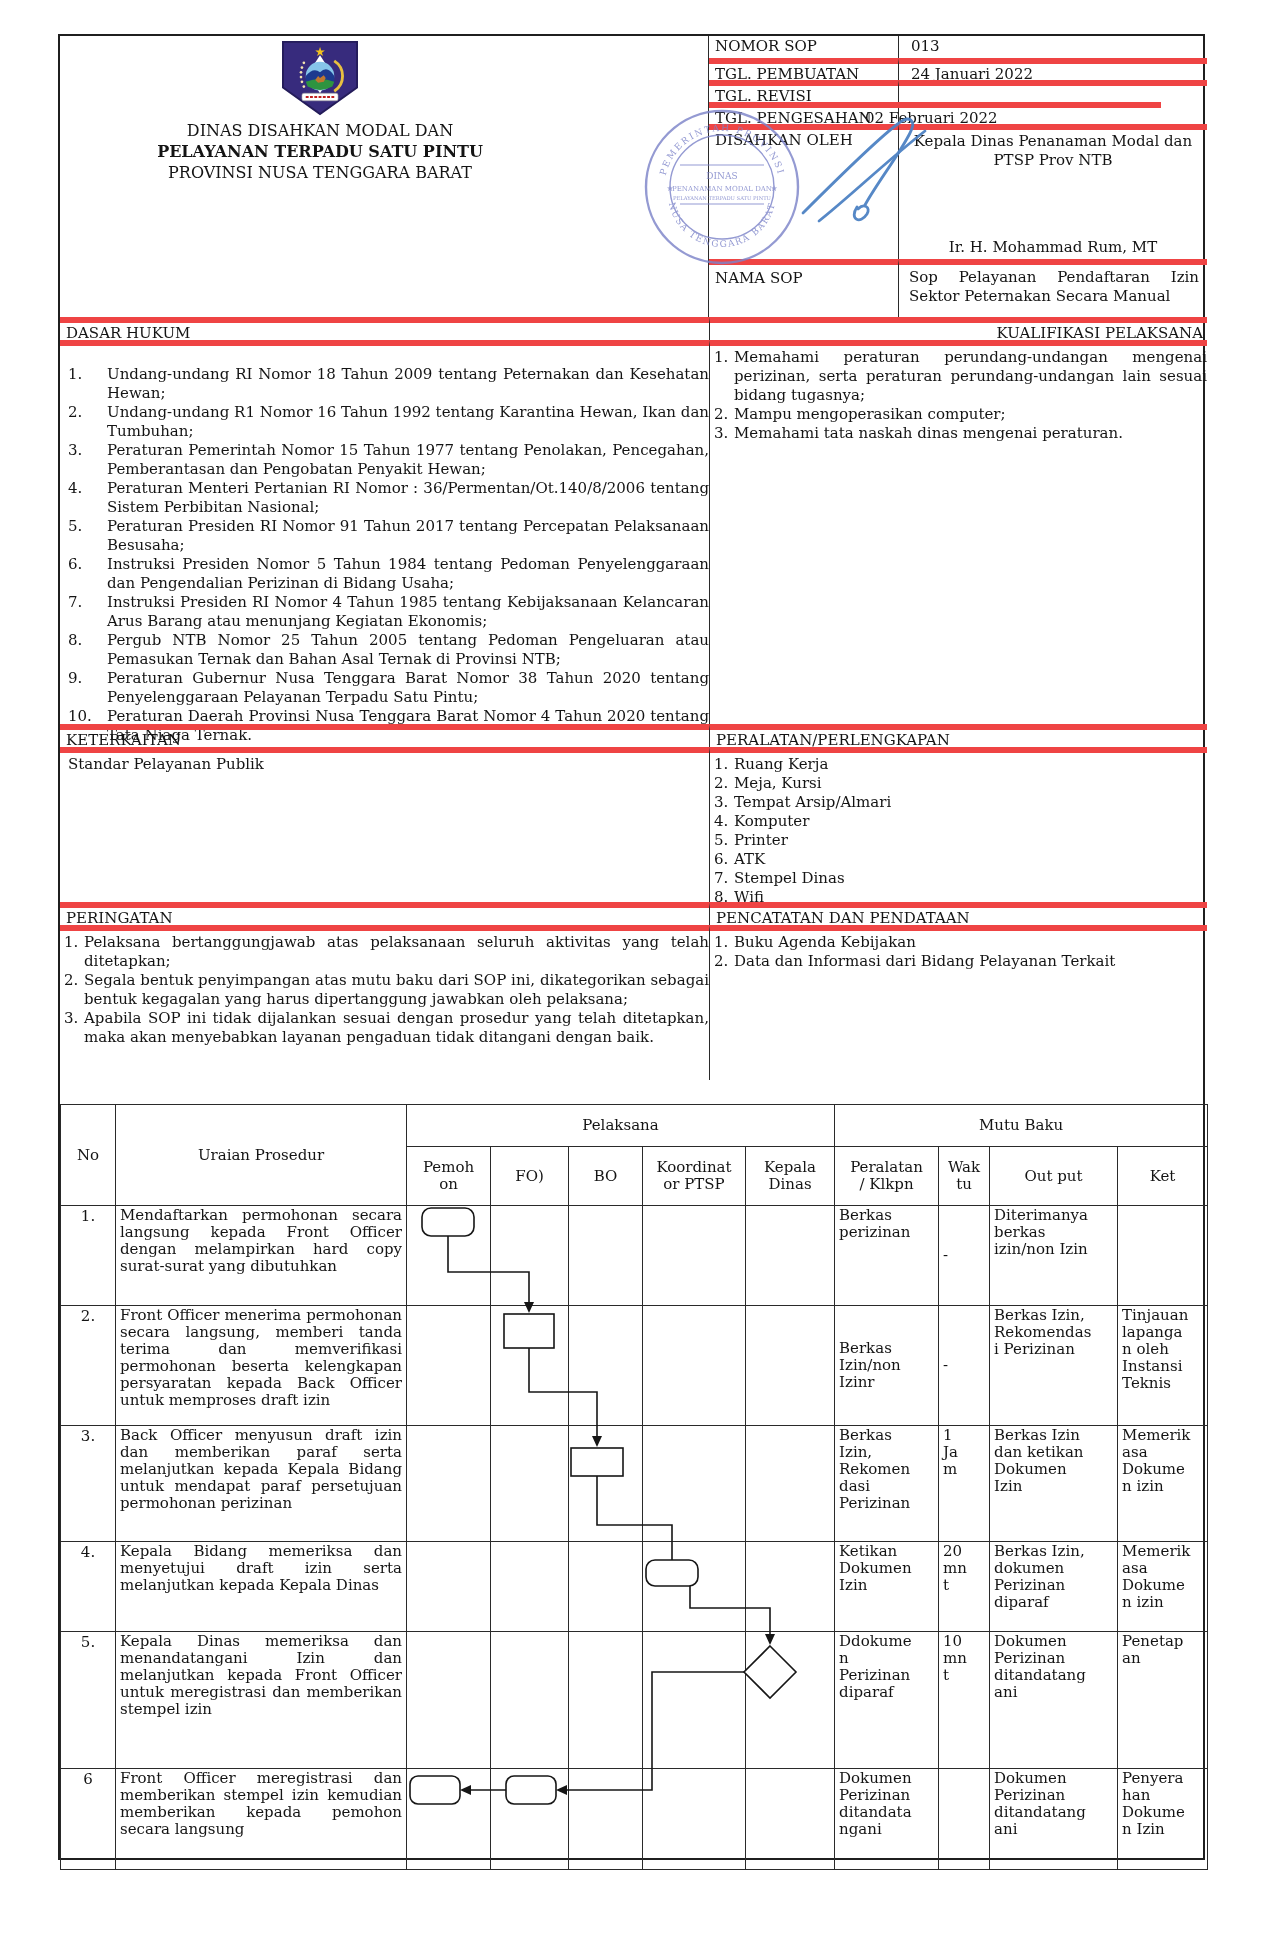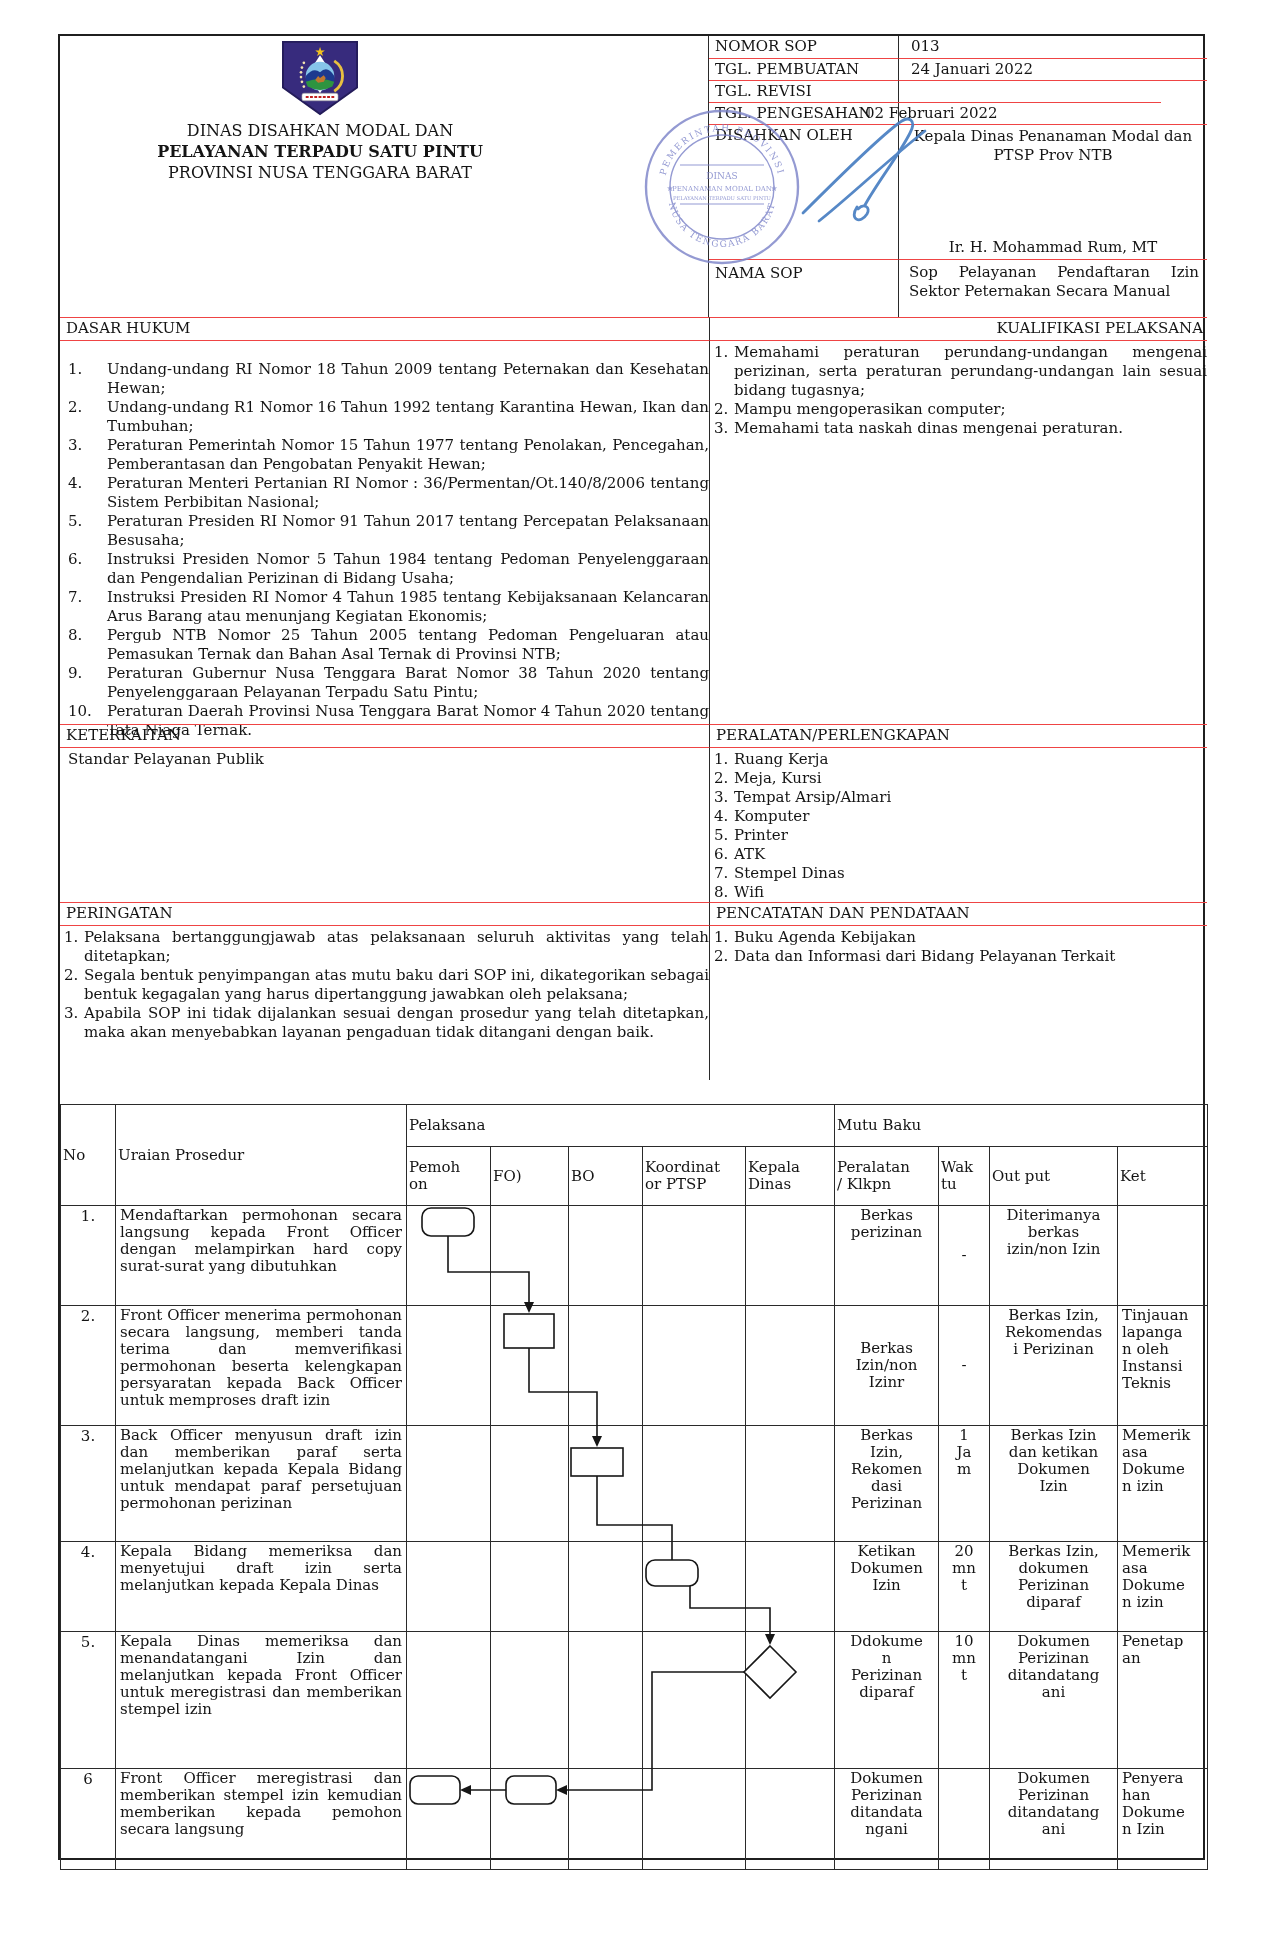--- a/index.html
+++ b/index.html
@@ -1,39 +1,39 @@
 <!DOCTYPE html>
 <html><head>
 <meta charset="utf-8">
 <style>
   html,body{margin:0;padding:0;background:#ffffff;}
   body{width:1270px;height:1949px;font-family:"DejaVu Serif","Liberation Serif",serif;color:#141414;}
   .page{position:relative;width:1270px;height:1949px;background:#fff;overflow:hidden;}
   .doc{position:absolute;left:58px;top:34px;width:1147px;height:1826px;border:2px solid #1f1f1f;box-sizing:border-box;}
   .c{position:absolute;box-sizing:border-box;font-size:15px;line-height:19px;}
-  .bt{border-top:1px solid #ef4444;} .bl{border-left:1px solid #2a2a2a;} .br{border-right:1px solid #2a2a2a;}
+  .bt{border-top:6px solid #ef4444;} .bl{border-left:1px solid #2a2a2a;} .br{border-right:1px solid #2a2a2a;}
   .sec-h{padding:1px 4px 0 6px;white-space:nowrap;overflow:hidden;}
   .just{text-align:justify;}
   .numlist{counter-reset:it;}
   .numlist .li{position:relative;text-align:justify;counter-increment:it;}
   .numlist .li::before{content:counter(it) ".";position:absolute;left:6px;top:0;}
   .wide .li{padding-left:47px;} .wide .li::before{left:8px;}
   .tight .li{padding-left:24px;} .tight .li::before{left:4px;}
   
   .agency{position:absolute;left:0;top:84px;width:520px;text-align:center;font-size:16px;line-height:21px;}
   .agency .b{font-weight:bold;}
   
   .meta-label{padding:1px 4px 0 6px;white-space:nowrap;overflow:hidden;}
   .meta-value{padding:1px 4px 0 12px;white-space:nowrap;overflow:hidden;}
   
   table.proc{position:absolute;left:0;top:1068px;width:1147px;border-collapse:collapse;table-layout:fixed;}
   table.proc th,table.proc td{border:1px solid #2a2a2a;font-weight:normal;font-size:15px;line-height:17px;padding:1px 4px;vertical-align:top;box-sizing:border-box;overflow:hidden;}
-  table.proc th{text-align:left;vertical-align:middle;padding:12px 2px;}
+  table.proc th{text-align:center;vertical-align:middle;padding:12px 2px;}
   .pre{white-space:pre-line;}
-  .ctr{text-align:center;margin-left:24px;}
+  .ctr{text-align:left;margin-left:24px;}
   .mid{vertical-align:middle !important;}
   .no-cell{text-align:center;padding-top:2px !important;}
   .flow-cell{padding:0 !important;}
   .flow-svg{position:absolute;left:0;top:1068px;width:1147px;height:754px;pointer-events:none;z-index:3;}
   .stamp-svg{position:absolute;left:582px;top:71px;width:160px;height:160px;z-index:2;opacity:.82;}
   .sig-svg{position:absolute;left:725px;top:75px;width:170px;height:125px;z-index:2;opacity:.95;}
   .signer{position:absolute;left:0;bottom:2px;width:100%;text-align:center;}
   .disahkan-val{padding-top:2px;text-align:center;}
   .nama-val{padding:3px 8px 0 10px;text-align:justify;}
 </style>

